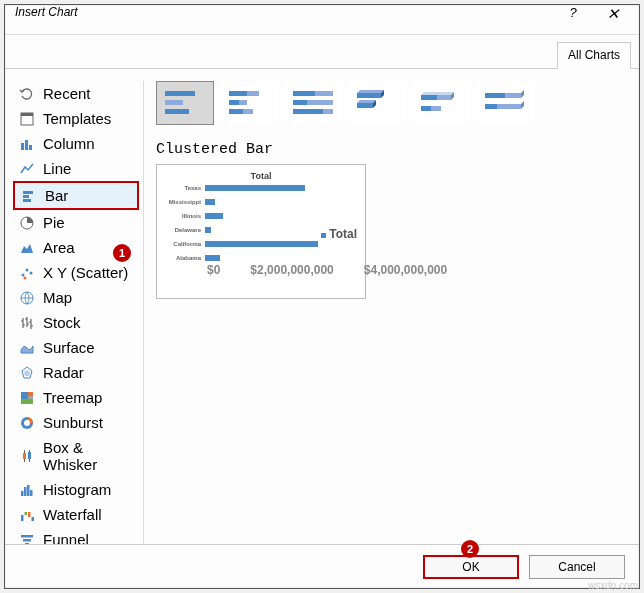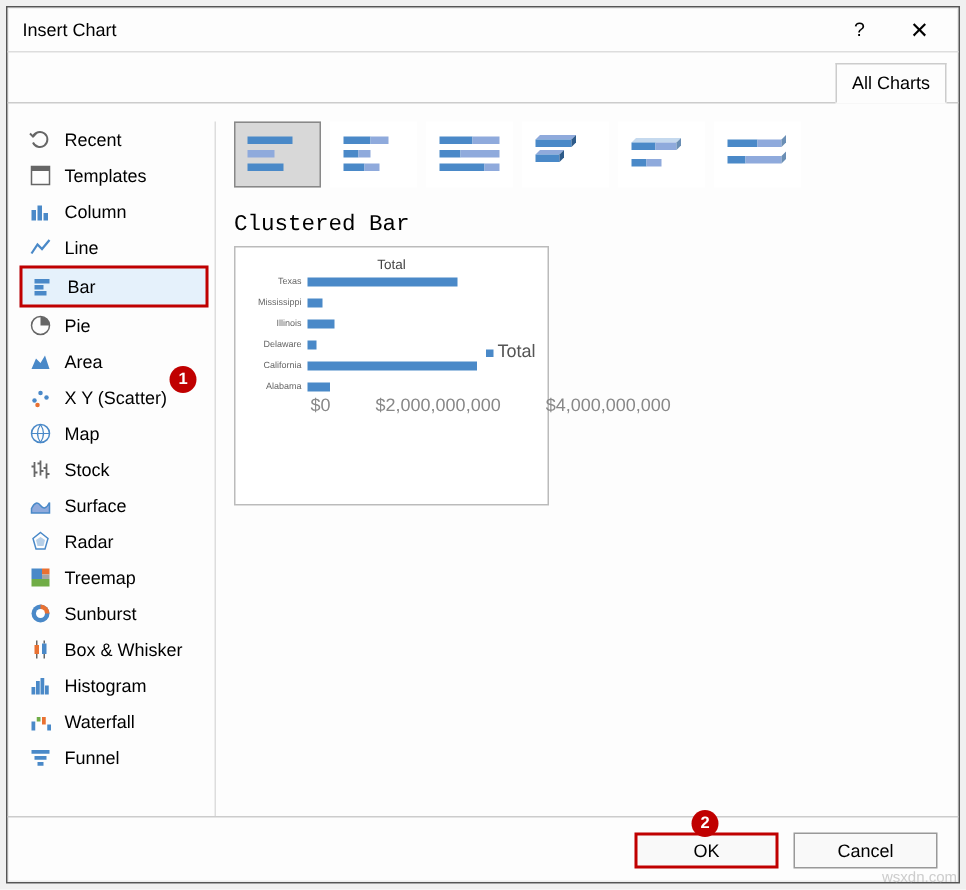--- a/index.html
+++ b/index.html
@@ -1,37 +1,37 @@
 <!DOCTYPE html>
 <html><head>
 <meta charset="utf-8">
 <style>
 * { box-sizing: border-box; margin: 0; padding: 0; font-family: "Segoe UI", Tahoma, sans-serif; font-size: 12px; }
 body { background: #f0f0f0; padding: 4px; }
 .dialog { width: 636px; height: 585px; background: #fdfdfd; border: 1px solid #555; display: flex; flex-direction: column; box-shadow: 0 0 0 1px #eee inset; }
-.titlebar { display: flex; align-items: center; height: 30px; padding: 0 6px 0 10px; border-bottom: 1px solid #ddd; }
+.titlebar { display: flex; height: 30px; padding: 0 6px 0 10px; border-bottom: 1px solid #ddd; font-style: italic; }
 .titlebar .title { flex: 1; font-size: 12px; }
 .titlebar .btn { width: 40px; text-align: center; cursor: default; font-size: 13px; }
 .titlebar .close { font-size: 15px; }
 .tabs { padding: 6px 8px 0; border-bottom: 1px solid #ccc; text-align: right; }
 .tab { display: inline-block; padding: 5px 10px 6px; border: 1px solid #ccc; border-bottom: 1px solid #fdfdfd; background: #fdfdfd; position: relative; top: 1px; }
 .body { flex: 1; display: flex; padding: 12px 8px 0 8px; overflow: hidden; }
 .sidebar { width: 130px; display: flex; flex-direction: column; gap: 0; padding-right: 4px; }
 .cat { display: flex; align-items: center; gap: 8px; padding: 4px 6px; cursor: default; position: relative; }
 .cat.sel { border: 2px solid #c00000; background: #e5f1fb; }
 .cat .icon { width: 16px; height: 16px; display: inline-flex; align-items: center; justify-content: center; }
-.cat .label { font-size: 12px; }
+.cat .label { font-size: 15px; }
 .marker { position: absolute; width: 18px; height: 18px; background: #c00000; border-radius: 50%; color: #fff; font-weight: bold; display: flex; align-items: center; justify-content: center; font-size: 11px; }
 .marker1 { position: absolute; left: 108px; top: 175px; }
 .content { flex: 1; border-left: 1px solid #ddd; padding-left: 12px; display: flex; flex-direction: column; }
 .subtypes { display: flex; gap: 6px; height: 50px; }
 .sub { width: 58px; height: 44px; border: 1px solid transparent; display: flex; align-items: center; justify-content: center; background: #fff; }
 .sub.sel { background: #d8d8d8; border: 1px solid #888; }
 .subname { font-size: 15px; margin: 10px 0 6px; font-family: Liberation Mono, monospace; }
-.preview { width: 210px; height: 173px; background: #fff; border: 1px solid #bbb; padding: 6px 8px; position: relative; }
+.preview { width: 210px; height: 135px; background: #fff; border: 1px solid #bbb; padding: 6px 8px; position: relative; font-weight: bold; }
 .preview-title { text-align: center; font-size: 9px; color: #444; margin-bottom: 4px; }
 .preview-chart { display: flex; flex-direction: column; gap: 8px; margin-top: 2px; }
 .prow { display: flex; align-items: center; gap: 4px; }
 .plabel { width: 36px; font-size: 6px; color: #666; text-align: right; }
 .pbar { height: 6px; background: #4a89c8; }
 .legend { position: absolute; right: 8px; top: 62px; font-size: 6px; color: #555; }
 .legend-dot { display: inline-block; width: 5px; height: 5px; background: #4a89c8; margin-right: 3px; }
 .paxis { display: flex; gap: 30px; font-size: 6px; color: #888; margin-left: 42px; margin-top: 2px; }
 .footer { height: 44px; border-top: 1px solid #ccc; display: flex; justify-content: flex-end; align-items: center; gap: 10px; padding: 0 14px; position: relative; }
 .footer button { width: 96px; height: 24px; background: #f9f9f9; border: 1px solid #999; cursor: default; }

